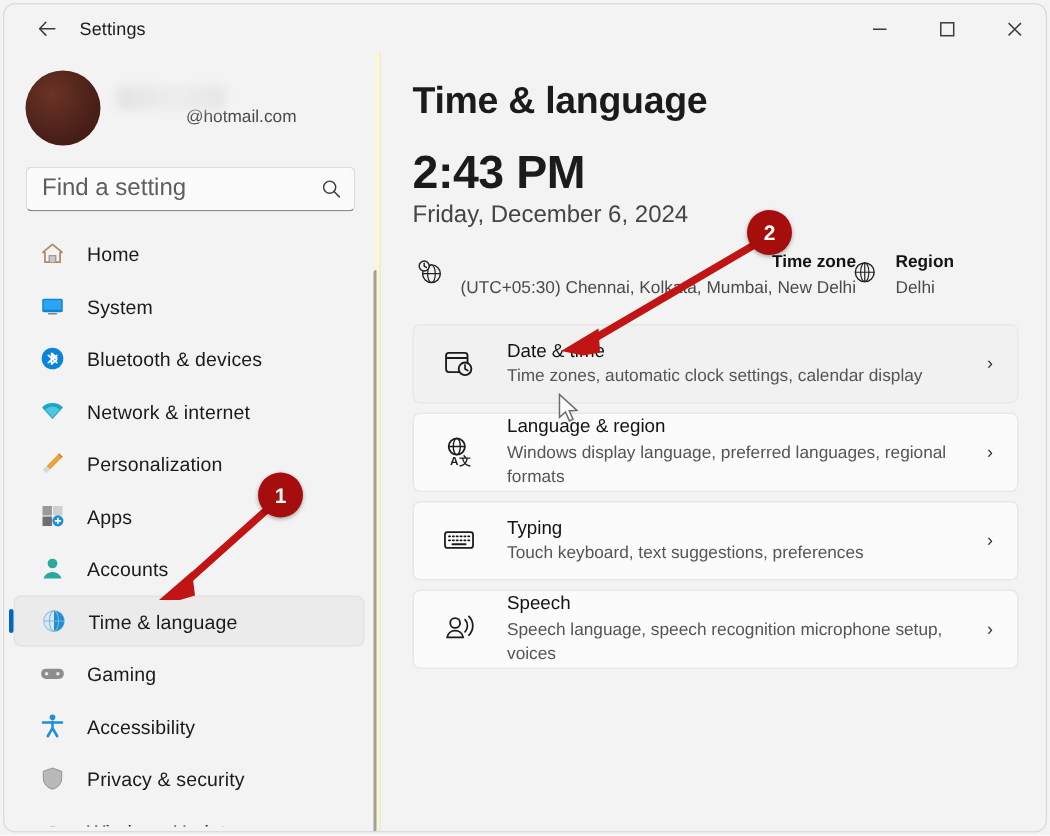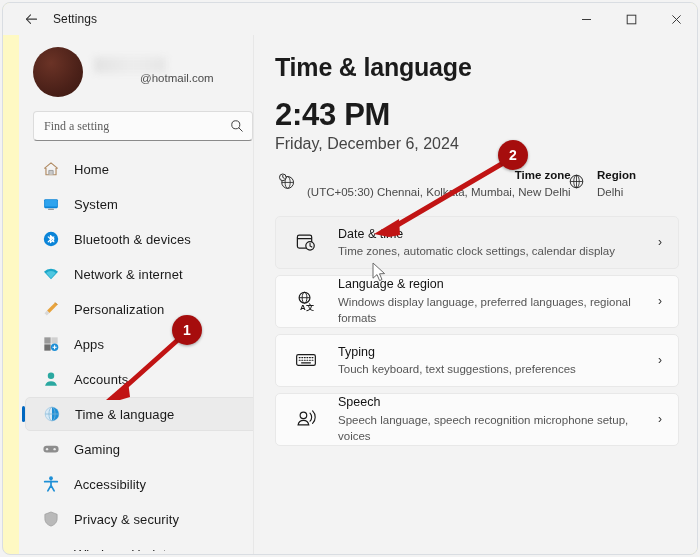--- a/index.html
+++ b/index.html
@@ -57,21 +57,21 @@
   .win-btn {
     width: 45px; height: 32px;
     display: flex; align-items: center; justify-content: center;
     color: #3b3b3b;
     font-size: 10px;
   }
 
   
   .sidebar {
     position: absolute;
-    left: 16px; top: 32px;
+    left: 0; top: 32px;
     width: 248px; height: 521px;
     background: #f3f3f3;
     overflow: hidden;
   }
   .account {
     display: flex;
     align-items: center;
     padding: 10px 0 8px 14px;
     height: 72px;
   }
@@ -108,22 +108,22 @@
     height: 30px;
     background: #fbfbfb;
     border: 1px solid #dcdcdc;
     border-bottom: 1px solid #8a8a8a;
     border-radius: 4px;
     display: flex;
     align-items: center;
   }
   .search-box input {
     border: 0; outline: 0; background: transparent;
-    font-family: Liberation Serif, serif;
-    font-size: 12px;
+    font-family: Liberation Sans, sans-serif;
+    font-size: 16px;
     color: #1b1b1b;
     padding-left: 10px;
     width: 180px;
     height: 28px;
   }
   .search-box input::placeholder { color: #5d5d5d; }
   .search-icon {
     position: absolute; right: 8px; top: 7px;
     color: #3b3b3b;
   }

